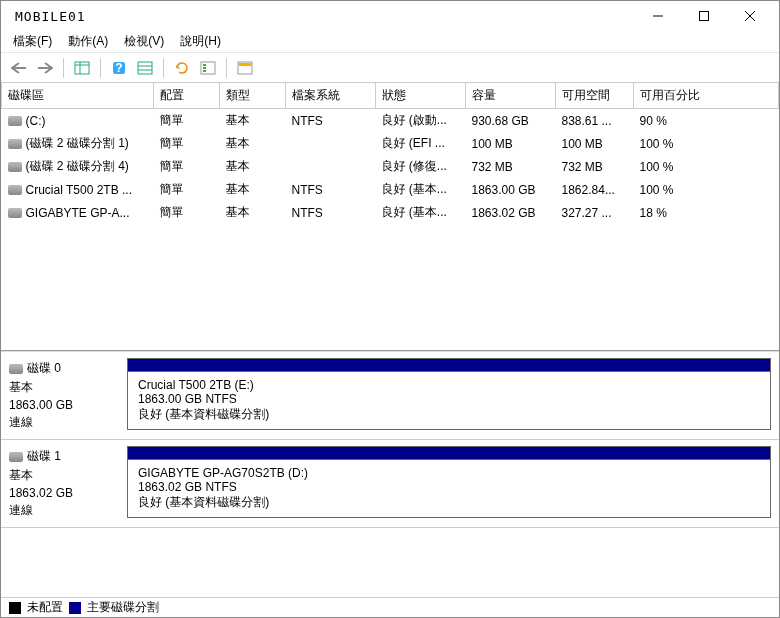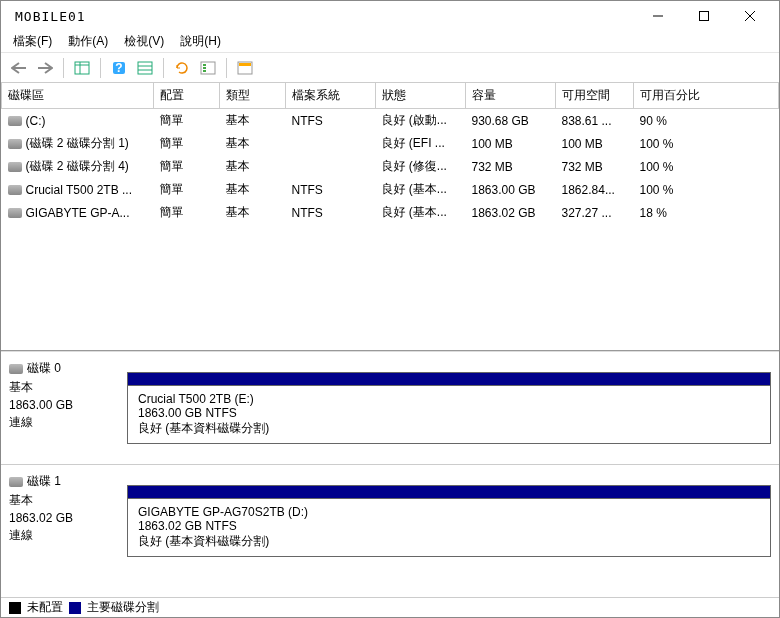--- a/index.html
+++ b/index.html
@@ -16,21 +16,21 @@
 .sep{width:1px;height:20px;background:#ccc;margin:0 4px;}
 .listpane{flex:0 0 268px;overflow:auto;border-bottom:1px solid #999;}
 table{width:100%;border-collapse:collapse;}
 th{text-align:left;font-weight:normal;background:#fff;border:1px solid #ccc;border-top:none;padding:4px 6px;}
 td{padding:3px 6px;white-space:nowrap;overflow:hidden;text-overflow:ellipsis;}
 .disk-glyph{width:14px;height:10px;display:inline-block;background:linear-gradient(#bbb,#888);border-radius:2px;margin-right:4px;vertical-align:middle;}
 .diskpane{flex:1;overflow:auto;background:#fff;border-top:1px solid #ddd;}
 .diskrow{display:flex;border-bottom:1px solid #ccc;}
 .dlabel{width:118px;padding:8px;display:flex;flex-direction:column;gap:2px;}
 .dlabel b{font-weight:normal;}
-.dgraph{flex:1;padding:20px 8px;}
+.dgraph{flex:1;padding:6px 8px;}
 .bar{border:1px solid #666;}
 .barcap{height:12px;background:#00008b;}
 .barbody{padding:6px 10px;border-top:1px solid #666;}
 .legend{height:20px;display:flex;align-items:center;gap:6px;padding:0 8px;border-top:1px solid #ccc;margin-top:32px;}
 .sw{width:12px;height:12px;}
 </style>
 </head>
 <body>
 
 <div class="titlebar">

